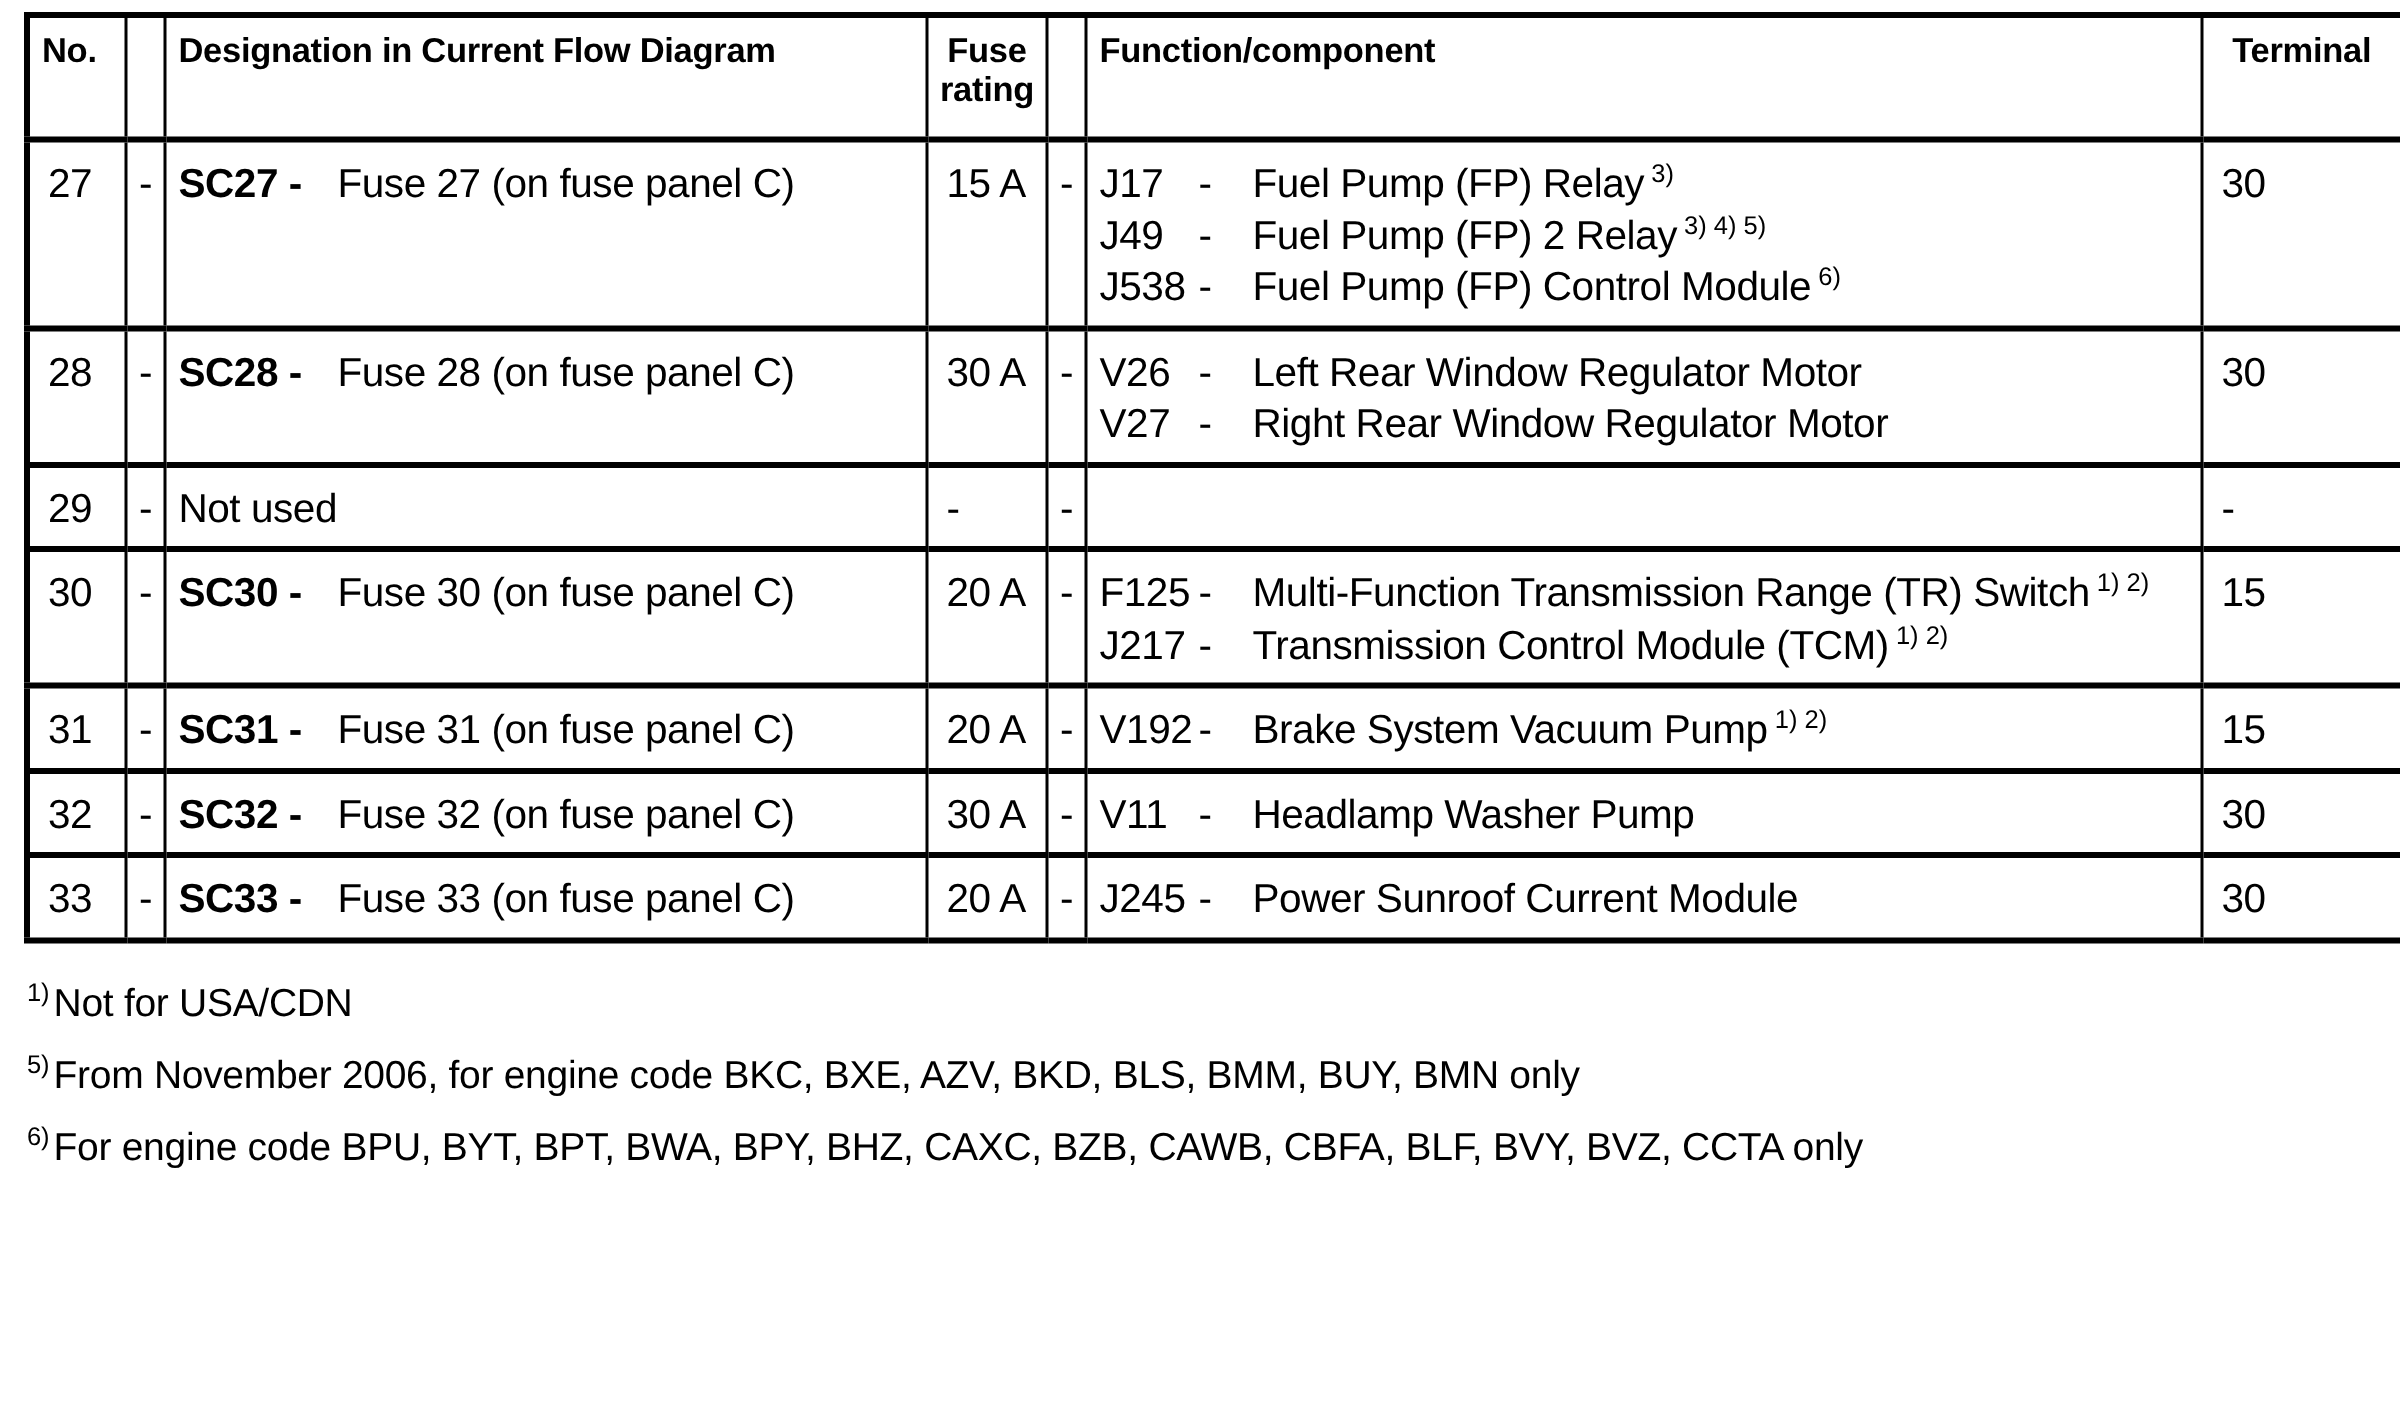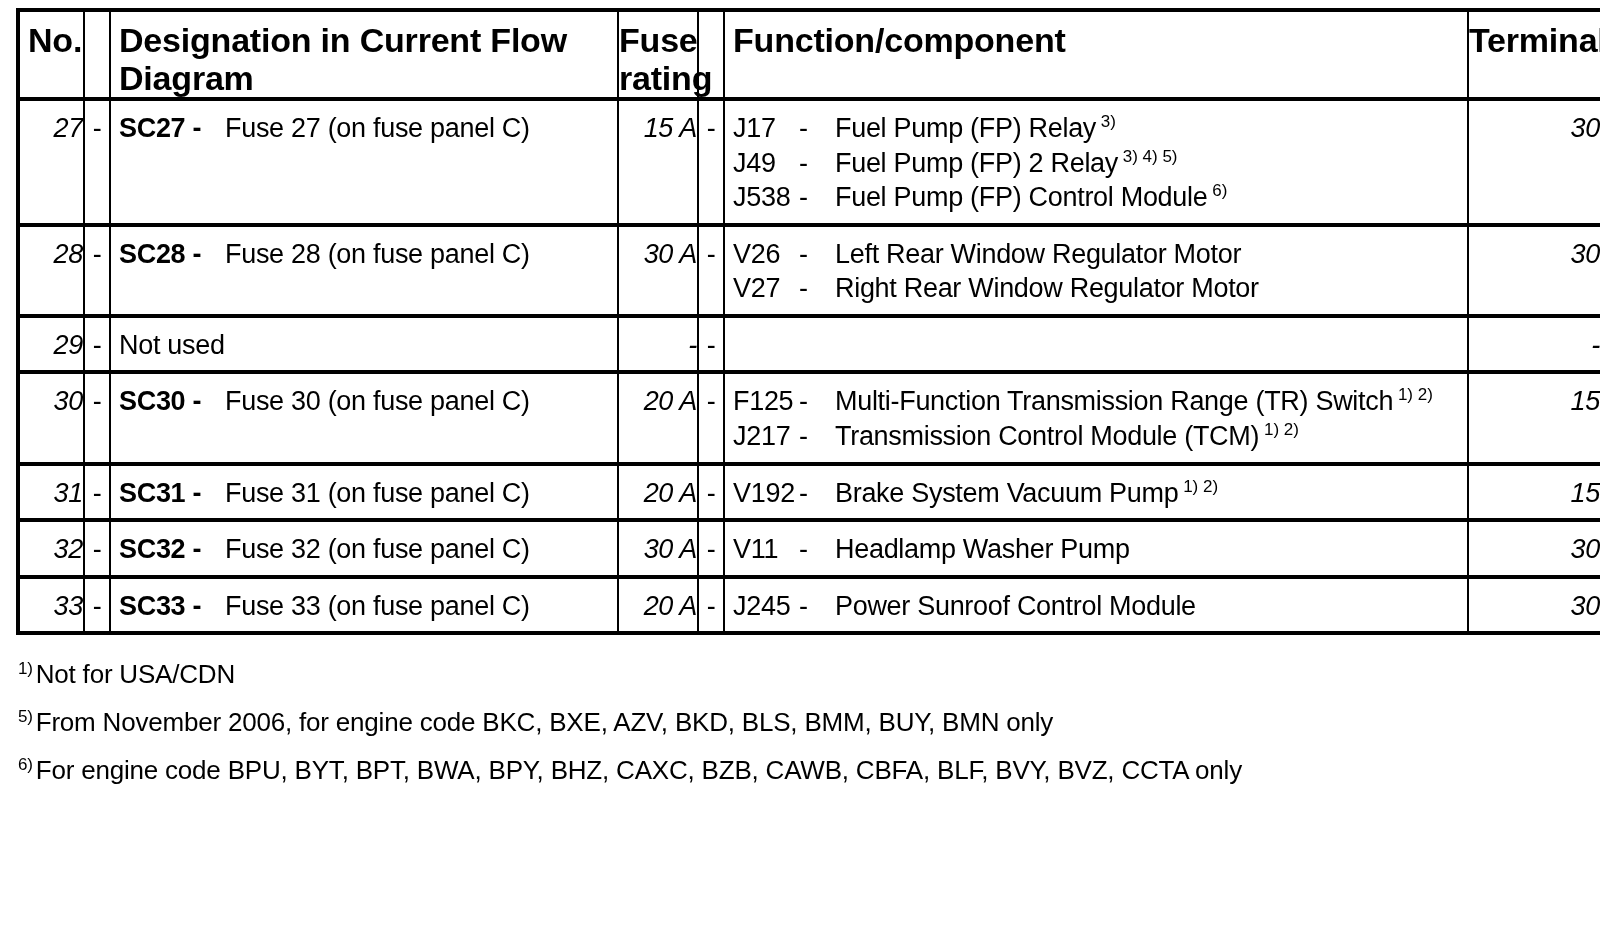--- a/index.html
+++ b/index.html
@@ -49,42 +49,41 @@
   col.c-dash1    { width: 26px; }
   col.c-desig    { width: 508px; }
   col.c-rating   { width: 80px; }
   col.c-dash2    { width: 26px; }
   col.c-func     { width: 744px; }
   col.c-term     { width: 134px; }
 
   
   .hdr {
     font-weight: bold;
-    font-size: 34px;
+    font-size: 23px;
     line-height: 1.12;
     font-stretch: condensed;
     letter-spacing: -0.2px;
     padding: 9px 0 0 8px;
     white-space: pre-line;
   }
   .hdr.center { text-align: center; padding-left: 0; }
   th.h-no     { height: 79px; }
 
   
   .cell {
     font-size: 27px;
     line-height: 1.28;
     padding: 10px 0 8px 8px;
     letter-spacing: -0.3px;
   }
   .cell.center {
-    text-align: right;
-    padding-left: 0;
+    text-align: left;
+    padding-left: 12px;
     padding-right: 0;
-    font-style: italic;
   }
   .cell.dash {
     text-align: center;
     padding-left: 0;
     padding-right: 0;
   }
 
   
   tr.r-27 td { height: 121px; }
   tr.r-28 td { height: 77px; }
@@ -346,21 +345,21 @@
             <div class="cell"><span class="desig-line"><span class="desig-code">SC33 -</span><span>Fuse 33 (on fuse panel C)</span></span></div>
           </td>
           <td>
             <div class="cell center">20 A</div>
           </td>
           <td>
             <div class="cell dash">-</div>
           </td>
           <td>
             <div class="cell">
-              <span class="fn-line"><span class="fn-code">J245</span><span class="fn-sep">-</span><span>Power Sunroof Control Module</span></span>
+              <span class="fn-line"><span class="fn-code">J245</span><span class="fn-sep">-</span><span>Power Sunroof Current Module</span></span>
             </div>
           </td>
           <td>
             <div class="cell center">30</div>
           </td>
         </tr>
       </tbody>
   </table>
 
   <div class="footnotes" id="footnotes">

